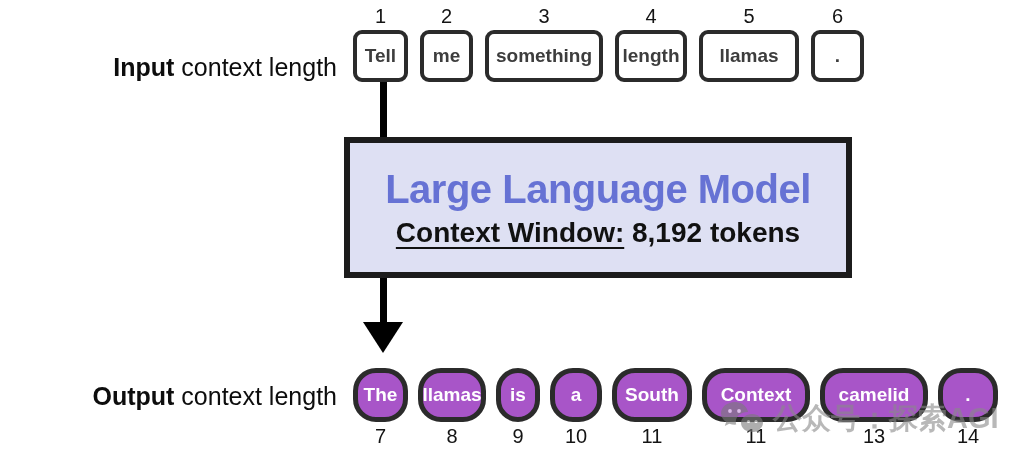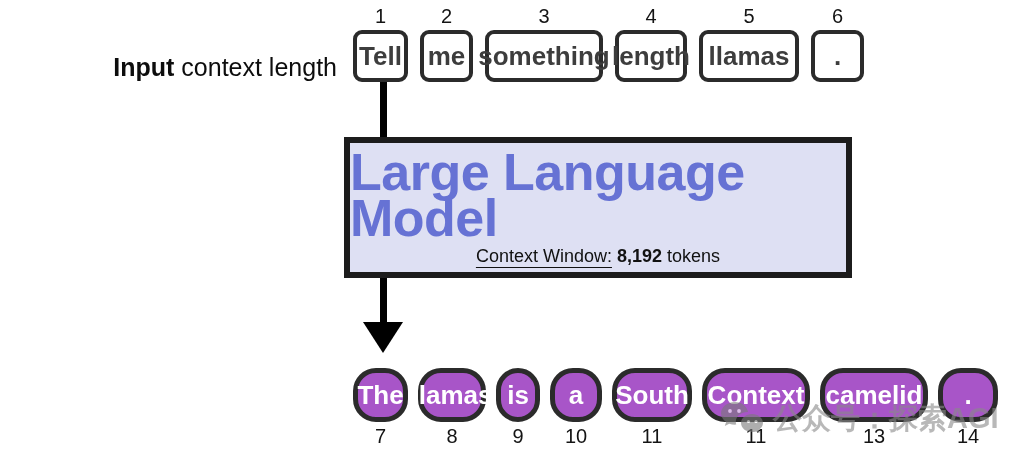--- a/index.html
+++ b/index.html
@@ -12,32 +12,32 @@
   .output-label{top:382px;}
 
   .token-row{position:absolute;display:flex;align-items:flex-start;z-index:2;}
   .input-row{left:353px;top:4px;gap:12px;}
   .output-row{left:353px;top:368px;gap:10px;}
   .tok-col{display:flex;flex-direction:column;align-items:center;}
   .tok-num{font-size:20px;line-height:24px;color:#141414;}
   .input-row .tok-num{margin-bottom:2px;}
   .output-row .tok-num{margin-top:2px;}
   .tok-box{box-sizing:border-box;display:flex;align-items:center;justify-content:center;
-           font-weight:bold;font-size:26px;white-space:nowrap;}
+           font-weight:bold;font-size:19px;white-space:nowrap;}
   .tok-box.in{height:52px;border:4px solid #2b2b2b;border-radius:9px;background:#ffffff;color:#3d3d3d;}
   .tok-box.out{height:54px;border:5px solid #2b2b2b;border-radius:23px;
                background:var(--token-purple,#a855c8);color:#ffffff;}
 
   .connector{position:absolute;left:380px;top:80px;width:7px;height:58px;background:#000;z-index:1;}
   .model-box{position:absolute;left:344px;top:137px;width:508px;height:141px;box-sizing:border-box;
              border:6px solid #1c1c1c;background:var(--model-bg,#dee0f3);
              display:flex;flex-direction:column;align-items:center;justify-content:center;z-index:1;}
-  .model-title{font-size:52px;font-weight:bold;color:var(--accent,#6672d4);
+  .model-title{font-size:40px;font-weight:bold;color:var(--accent,#6672d4);
                letter-spacing:-0.5px;line-height:46px;}
-  .model-subtitle{font-size:18px;color:#111;margin-top:5px;}
+  .model-subtitle{font-size:28px;color:#111;margin-top:5px;font-weight:bold;}
   .model-subtitle .ul{text-decoration:underline;text-underline-offset:5px;}
   .arrow-shaft{position:absolute;left:380px;top:277px;width:7px;height:47px;background:#000;}
   .arrow-head{position:absolute;left:363px;top:322px;width:0;height:0;
               border-left:20px solid transparent;border-right:20px solid transparent;
               border-top:31px solid #000;}
 
   .watermark{position:absolute;left:719px;top:399px;display:flex;align-items:center;gap:8px;
              opacity:0.6;z-index:3;color:#8a8a8a;font-size:29px;font-weight:bold;white-space:nowrap;}
   .watermark svg{display:block;}
 </style>
@@ -84,20 +84,23 @@
     <div class="model-subtitle">
       <span class="ul">Context Window:</span>
       <b>8,192</b>
       <span>tokens</span>
     </div>
   </div>
 
   <div class="arrow-shaft"></div>
   <div class="arrow-head"></div>
 
+  <div class="row-label output-label">
+    <b>Output</b><span> context length</span>
+  </div>
 
   <div class="token-row output-row">
     <div class="tok-col">
       <span class="tok-box out" style="width:55px">The</span>
       <span class="tok-num">7</span>
     </div>
     <div class="tok-col">
       <span class="tok-box out" style="width:68px">llamas</span>
       <span class="tok-num">8</span>
     </div>

